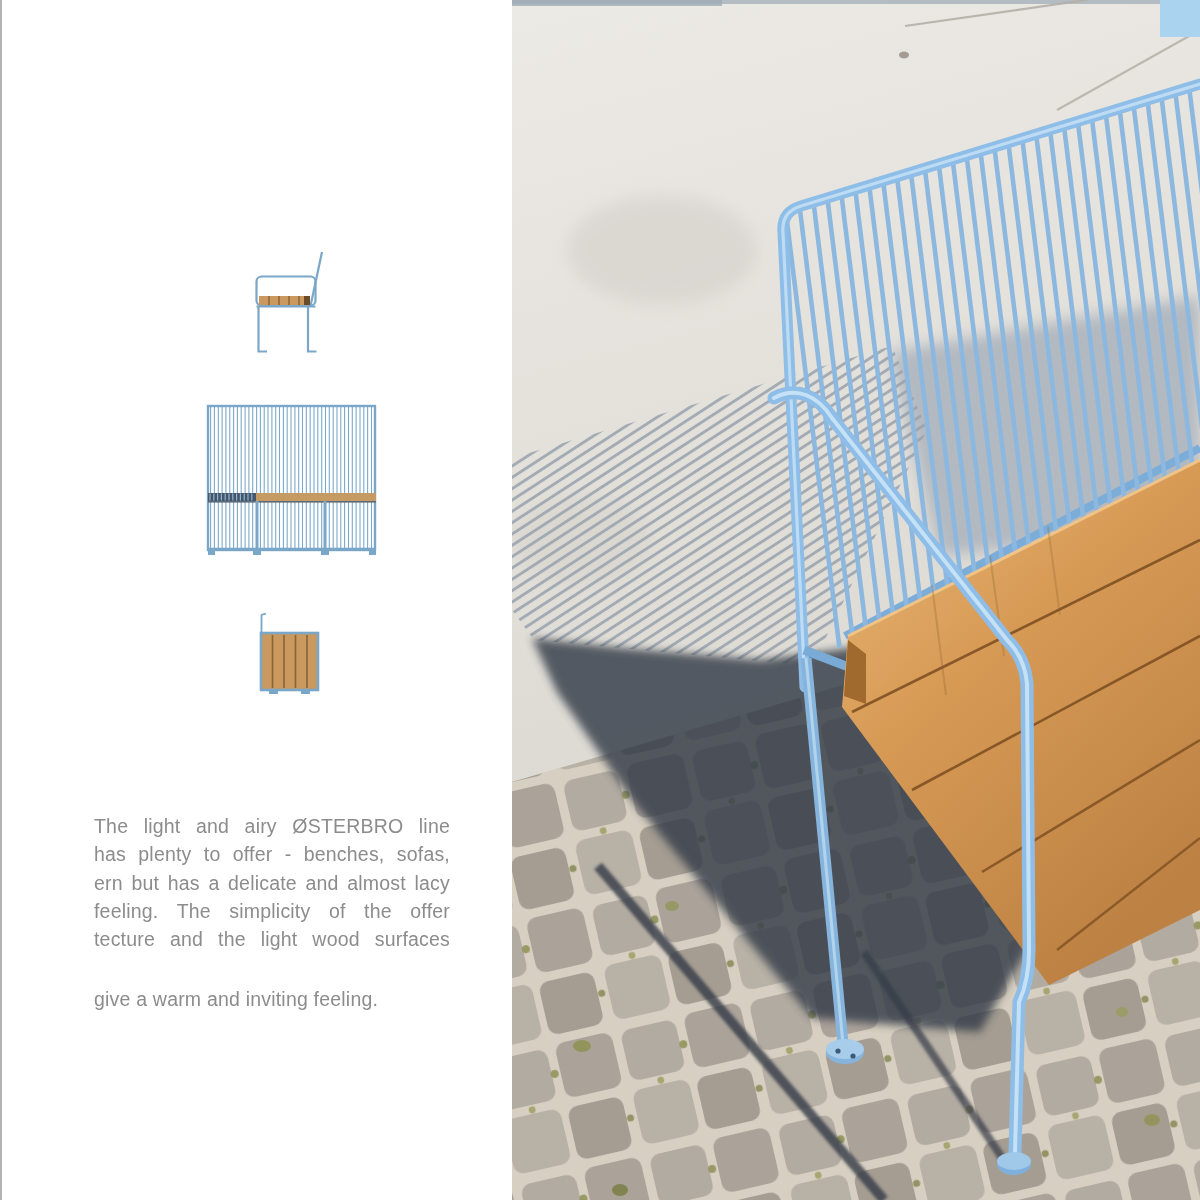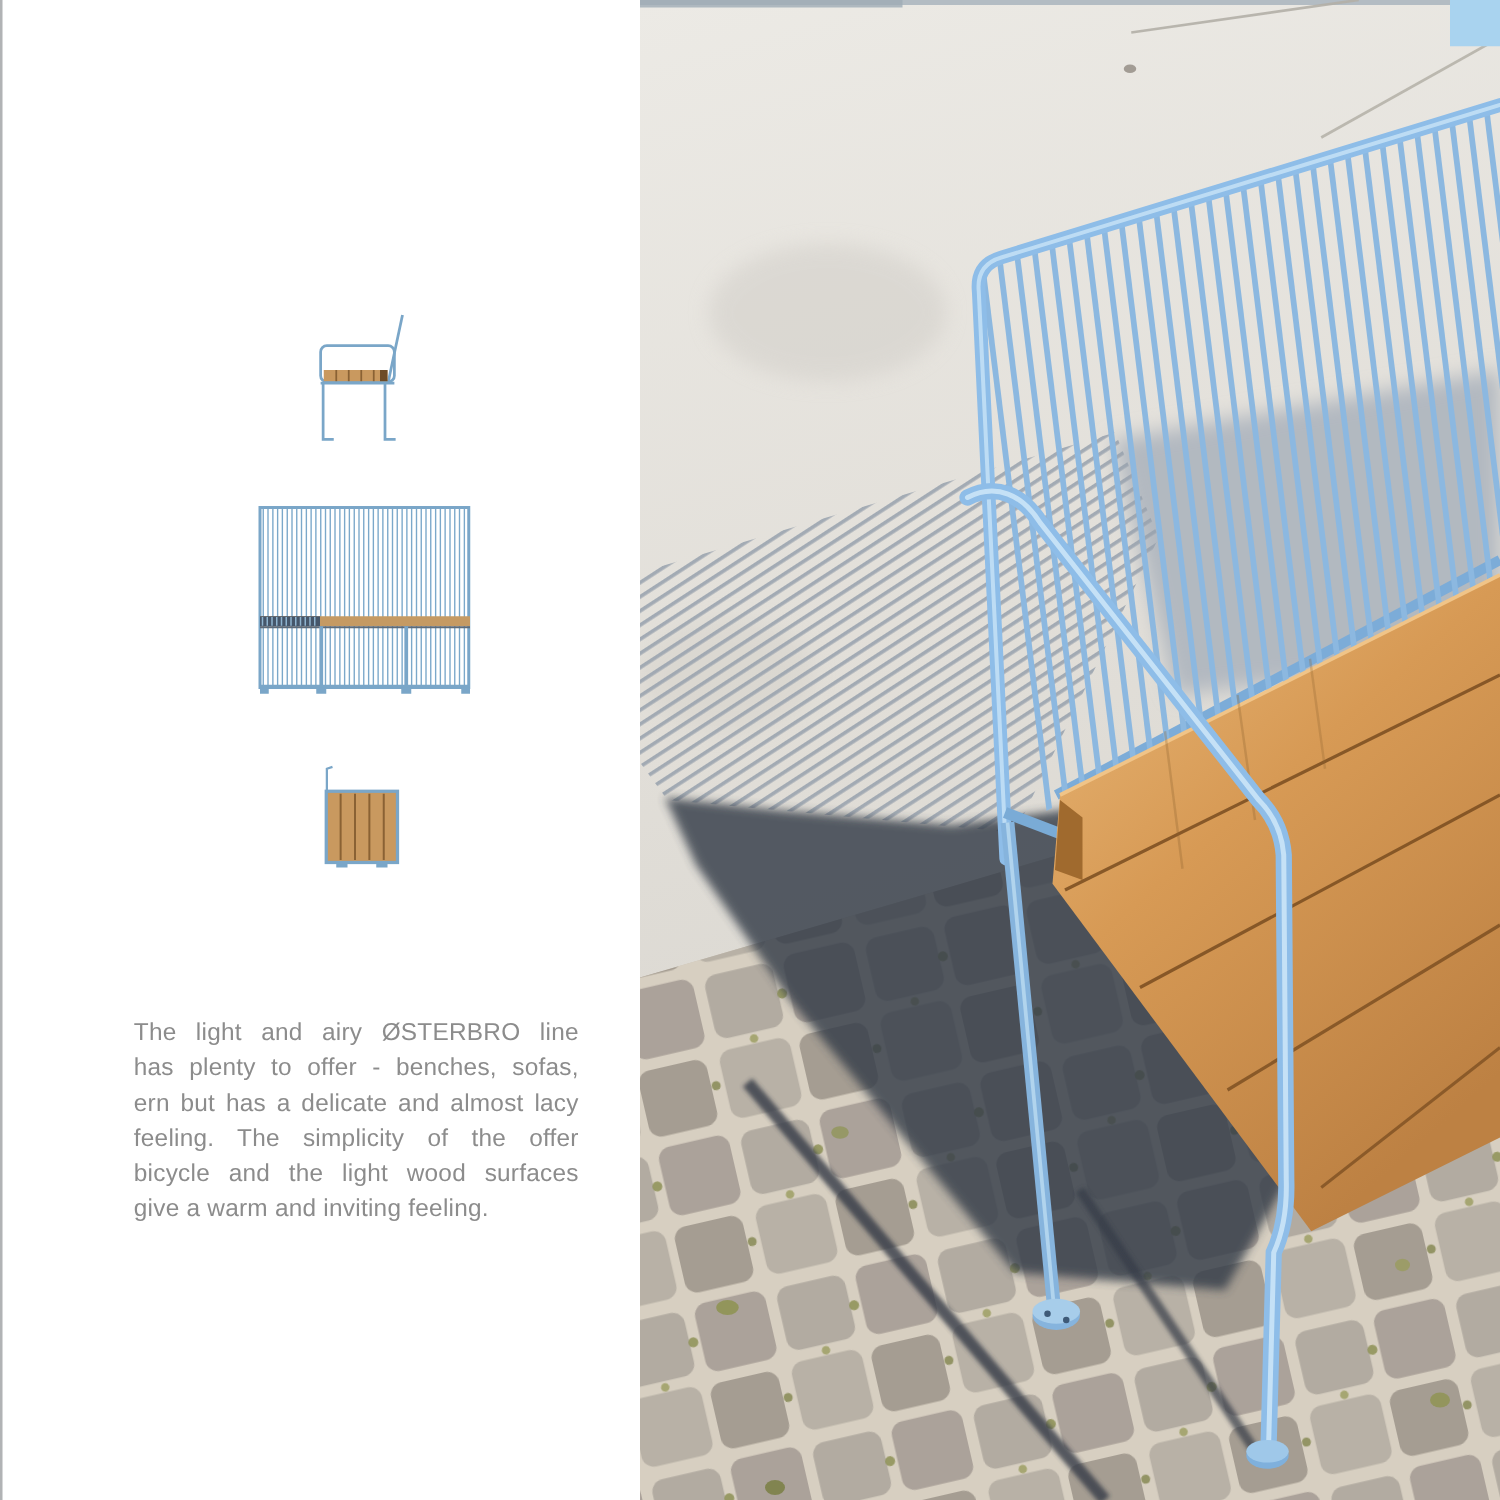--- a/index.html
+++ b/index.html
@@ -11,24 +11,24 @@
     --page-edge:#97999c;
   }
   html,body{margin:0;padding:0;background:#ffffff;}
   #page{position:relative;width:1200px;height:1200px;background:#ffffff;overflow:hidden;
         font-family:"Liberation Sans", sans-serif;}
   #left-edge{position:absolute;left:0;top:0;width:2px;height:1200px;background:var(--page-edge);opacity:.75;}
   .drawing{position:absolute;}
   #side-view{left:253px;top:249px;}
   #front-view{left:206px;top:403px;}
   #top-view{left:256px;top:609px;}
-  #paragraph{position:absolute;left:107px;top:812px;width:356px;color:var(--text-gray);
+  #paragraph{position:absolute;left:94px;top:812px;width:356px;color:var(--text-gray);
              font-size:19.5px;line-height:28.3px;letter-spacing:.2px;font-weight:300;}
   #paragraph .pline{text-align:justify;text-align-last:justify;white-space:normal;height:28.3px;overflow:hidden;}
-  #paragraph .pline.last{text-align-last:left;}
+  #paragraph .pline.last{text-align-last:left;margin-top:32px;}
   #photo{position:absolute;left:512px;top:0;width:688px;height:1200px;overflow:hidden;}
   #corner-tab{position:absolute;left:1160px;top:0;width:40px;height:37px;background:var(--accent-blue-tab);}
 </style>
 </head>
 <body>
 
 <div id="page">
 
   <div id="left-edge"></div>
 
@@ -130,21 +130,21 @@
     <line x1="51" y1="26" x2="51" y2="79" stroke="#8a6234" stroke-width="1.6"></line>
     <rect x="13" y="81" width="9" height="4" fill="#7aa6c8"></rect>
     <rect x="45" y="81" width="9" height="4" fill="#7aa6c8"></rect>
   </svg>
 
   <div id="paragraph">
       <div class="pline">The light and airy ØSTERBRO line</div>
       <div class="pline">has plenty to offer - benches, sofas,</div>
       <div class="pline">ern but has a delicate and almost lacy</div>
       <div class="pline">feeling. The simplicity of the offer</div>
-      <div class="pline">bicycle and the light wood surfaces</div>
+      <div class="pline">tecture and the light wood surfaces</div>
       <div class="pline last">give a warm and inviting feeling.</div>
     </div>
 
   <svg id="photo" width="688" height="1200" viewBox="0 0 688 1200">
     <defs>
       <linearGradient id="concreteG" x1="0" y1="0" x2="0.15" y2="1">
         <stop offset="0" stop-color="#eceae5"></stop>
         <stop offset="0.45" stop-color="#e2dfd9"></stop>
         <stop offset="1" stop-color="#d5d2cb"></stop>
       </linearGradient>

